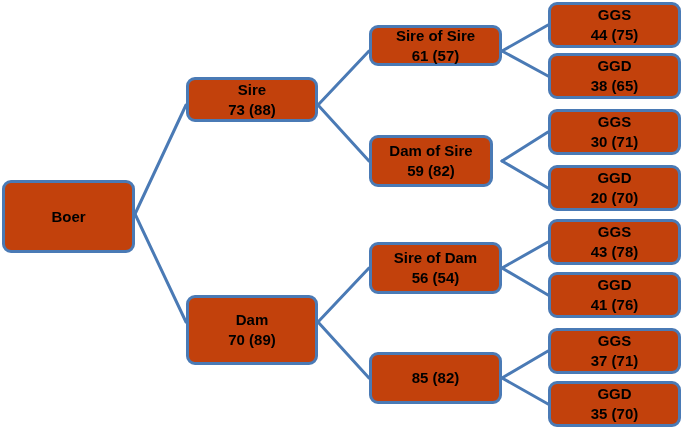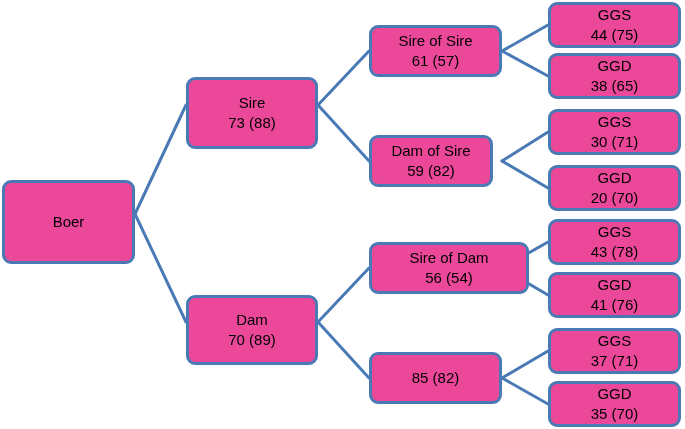--- a/index.html
+++ b/index.html
@@ -17,29 +17,29 @@
     width: 685px; height: 429px;
   }
   .edges line {
     stroke: #4a7ab5;
     stroke-width: 3;
     stroke-linecap: round;
   }
   .node {
     position: absolute;
     box-sizing: border-box;
-    background: #ec4899;
+    background: #c2410c;
     border: 3px solid #4a7ab5;
     border-radius: 9px;
     display: flex;
     flex-direction: column;
     align-items: center;
     justify-content: center;
     text-align: center;
-    font-weight: normal;
+    font-weight: bold;
     font-size: 15px;
     line-height: 20px;
     color: #000000;
   }
   .nvalue:empty { display: none; }
 </style>
 </head>
 <body>
 
 <div class="canvas">
@@ -54,46 +54,46 @@
     <line x1="502" y1="51" x2="548" y2="25"></line>
     <line x1="502" y1="51" x2="548" y2="76"></line>
     <line x1="502" y1="161" x2="548" y2="132"></line>
     <line x1="502" y1="161" x2="548" y2="188"></line>
     <line x1="502" y1="268" x2="548" y2="242"></line>
     <line x1="502" y1="268" x2="548" y2="295"></line>
     <line x1="502" y1="378" x2="548" y2="351"></line>
     <line x1="502" y1="378" x2="548" y2="404"></line>
   </svg>
 
-  <div class="node" style="left:2px; top:180px; width:133px; height:84px">
+  <div class="node" style="left:2px; top:180px; width:133px; height:73px">
     <span class="nlabel">Boer</span>
 
   </div>
 
-  <div class="node" style="left:186px; top:77px; width:132px; height:72px">
+  <div class="node" style="left:186px; top:77px; width:132px; height:45px">
     <span class="nlabel">Sire</span>
     <span class="nvalue">73 (88)</span>
   </div>
 
   <div class="node" style="left:186px; top:295px; width:132px; height:70px">
     <span class="nlabel">Dam</span>
     <span class="nvalue">70 (89)</span>
   </div>
 
-  <div class="node" style="left:369px; top:25px; width:133px; height:52px">
+  <div class="node" style="left:369px; top:25px; width:133px; height:41px">
     <span class="nlabel">Sire of Sire</span>
     <span class="nvalue">61 (57)</span>
   </div>
 
   <div class="node" style="left:369px; top:135px; width:124px; height:52px">
     <span class="nlabel">Dam of Sire</span>
     <span class="nvalue">59 (82)</span>
   </div>
 
-  <div class="node" style="left:369px; top:242px; width:160px; height:52px">
+  <div class="node" style="left:369px; top:242px; width:133px; height:52px">
     <span class="nlabel">Sire of Dam</span>
     <span class="nvalue">56 (54)</span>
   </div>
 
   <div class="node" style="left:369px; top:352px; width:133px; height:52px">
     <span class="nvalue">85 (82)</span>
   </div>
 
   <div class="node" style="left:548px; top:2px; width:133px; height:46px">
     <span class="nlabel">GGS</span>

